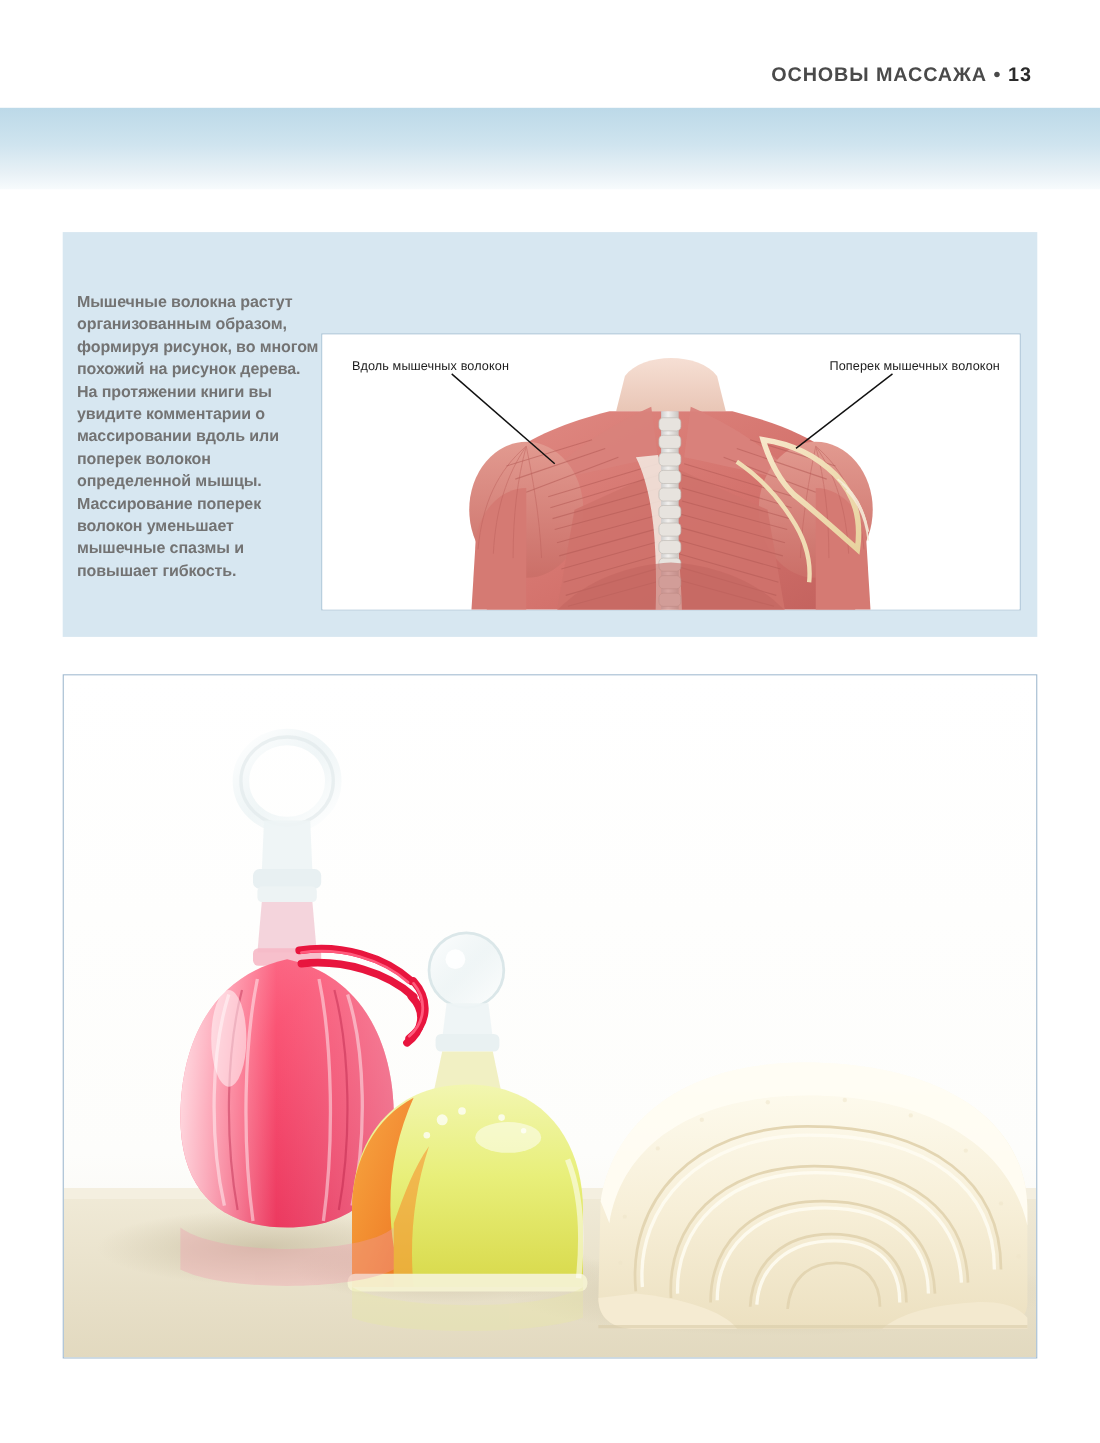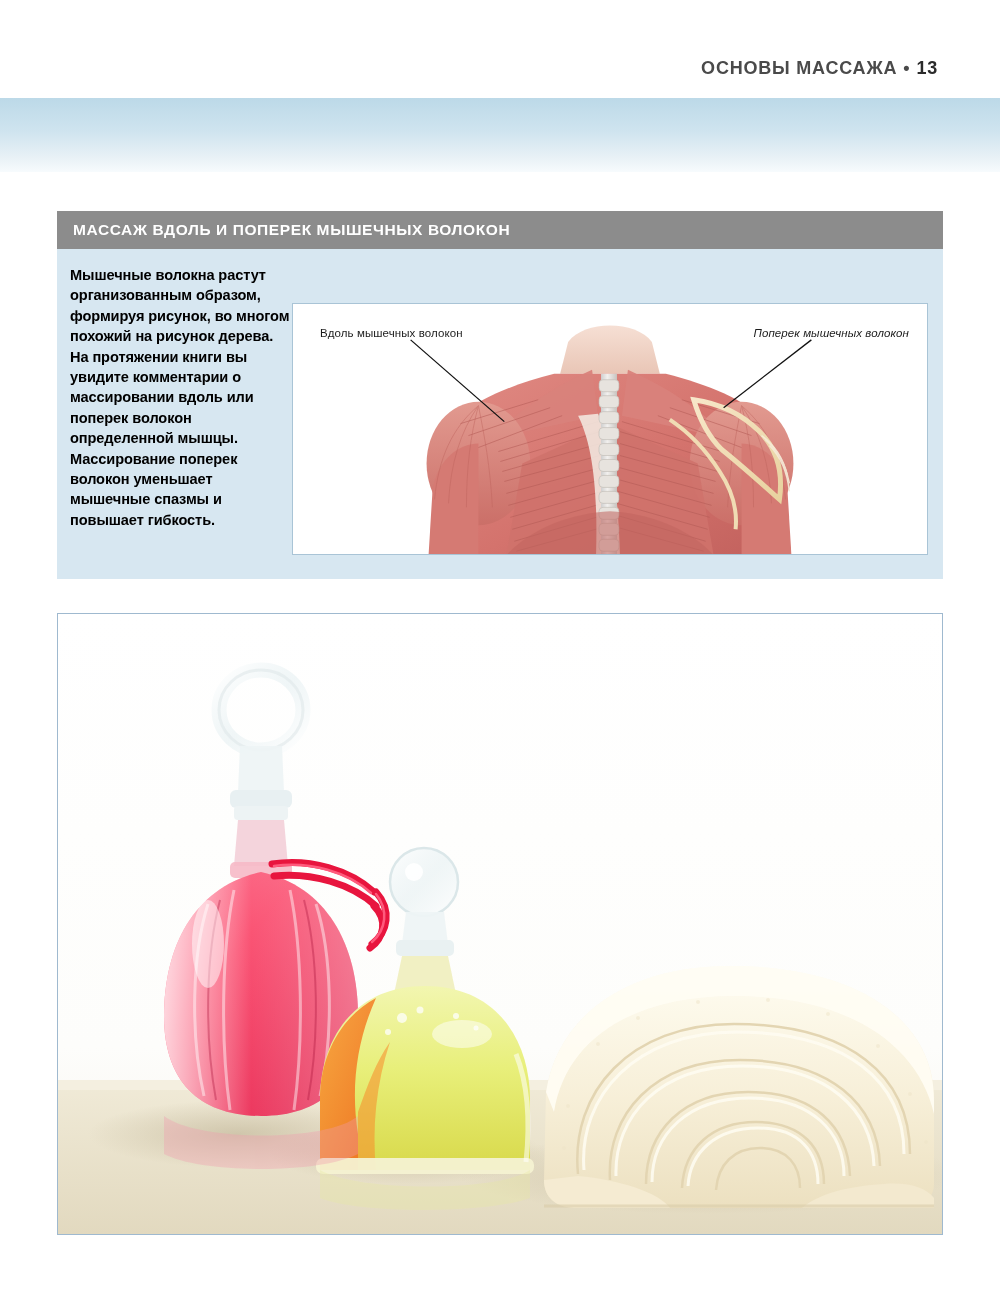--- a/index.html
+++ b/index.html
@@ -79,21 +79,21 @@
     width: 886px;
     height: 330px;
   }
   .info-text {
     position: absolute;
     left: 13px;
     top: 16px;
     width: 220px;
     font-size: 14.6px;
     line-height: 20.4px;
-    color: #000000;
+    color: #737373;
     font-weight: bold;
     letter-spacing: -0.1px;
   }
 
   
   .anatomy-fig {
     position: absolute;
     left: 235px;
     top: 54px;
     width: 636px;
@@ -108,21 +108,21 @@
     inset: 0;
   }
   .fig-label {
     position: absolute;
     font-size: 11.5px;
     color: #1c1c1c;
     white-space: nowrap;
     letter-spacing: 0.1px;
   }
   .fig-label.left { left: 27px; top: 23px; }
-  .fig-label.right { right: 18px; top: 23px; font-style: italic; }
+  .fig-label.right { right: 18px; top: 23px; }
 
   
   .photo-box {
     position: absolute;
     left: 57px;
     top: 613px;
     width: 886px;
     height: 622px;
     border: 1px solid #9fb9cf;
     box-sizing: border-box;
@@ -138,23 +138,20 @@
 <body>
 
 <div class="running-head">
   <span>ОСНОВЫ МАССАЖА</span><span class="sep">•</span><span class="pageno">13</span>
 </div>
 
 <div class="top-band"></div>
 
 <div class="info-box">
 
-  <div class="info-header">
-    <div class="info-header-title">МАССАЖ ВДОЛЬ И ПОПЕРЕК МЫШЕЧНЫХ ВОЛОКОН</div>
-  </div>
 
   <div class="info-body">
 
     <div class="info-text">Мышечные волокна растут организованным образом, формируя рисунок, во многом похожий на рисунок дерева. На протяжении книги вы увидите комментарии о массировании вдоль или поперек волокон определенной мышцы. Массирование поперек волокон уменьшает мышечные спазмы и повышает гибкость.</div>
 
     <div class="anatomy-fig">
       <svg class="anatomy-canvas" viewBox="0 0 636 252" preserveAspectRatio="none">
         <defs>
           <linearGradient id="skinG" x1="0" y1="0" x2="0" y2="1">
             <stop offset="0%" stop-color="#f6dfd4"></stop>

